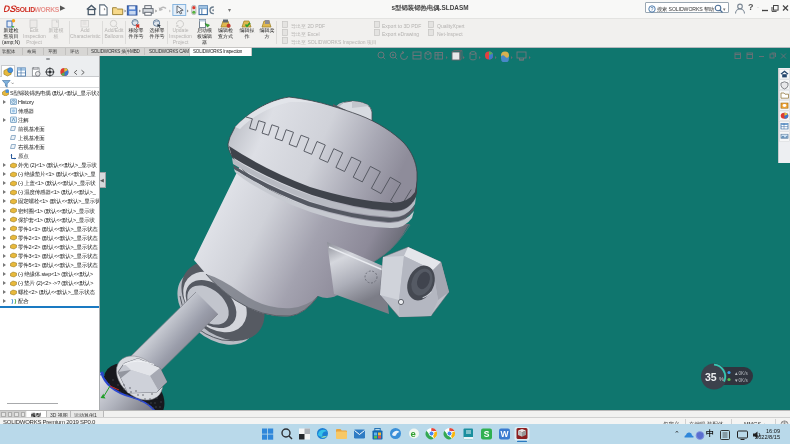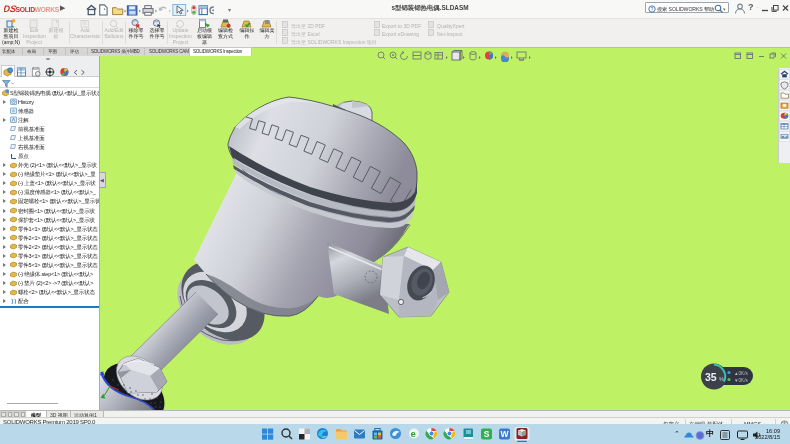--- a/index.html
+++ b/index.html
@@ -2,21 +2,21 @@
 <html><head><meta charset="utf-8">
 <style>
 *{margin:0;padding:0;box-sizing:border-box;font-family:"Liberation Sans",sans-serif;}
 html,body{width:790px;height:444px;overflow:hidden;background:#c4c8d0;}
 .abs{position:absolute;}
 #page{position:relative;width:790px;height:444px;}
 
 #titlebar{left:0;top:0;width:790px;height:19px;background:#f8f8f7;border-bottom:1px solid #e3e3e1;}
 #ribbon{left:0;top:19px;width:790px;height:28px;background:#f1f0ee;}
 #tabrow{left:0;top:47px;width:790px;height:9px;z-index:20;}
-#viewport{left:0;top:47px;width:790px;height:363px;background:#bef264;}
+#viewport{left:0;top:47px;width:790px;height:363px;background:#0f766e;}
 #bottomtabs{left:0;top:410px;width:790px;height:7px;background:#f1f1f0;border-top:1px solid #b8b8b8;}
 #statusbar{left:0;top:417px;width:790px;height:7px;background:#f4f4f3;border-top:1px solid #d0d0d0;}
 #taskbar{left:0;top:424px;width:790px;height:20px;background:#b9d9ea;}
 .t5{font-size:5px;}
 .gray{color:#b4b2b0;} .dark{color:#262626;}
 .trow{position:relative;height:9.08px;white-space:nowrap;overflow:hidden;}
 .ticon{position:absolute;left:10px;top:1px;}
 .ttext{position:absolute;left:18px;top:1.5px;font-size:5.5px;color:#1a1a1a;letter-spacing:-0.2px;}
 #tabrow .t5{font-size:4.6px;letter-spacing:-0.2px;}
 .arr{position:absolute;left:2.5px;top:2.5px;width:0;height:0;border-left:3px solid #777;border-top:2.2px solid transparent;border-bottom:2.2px solid transparent;}

